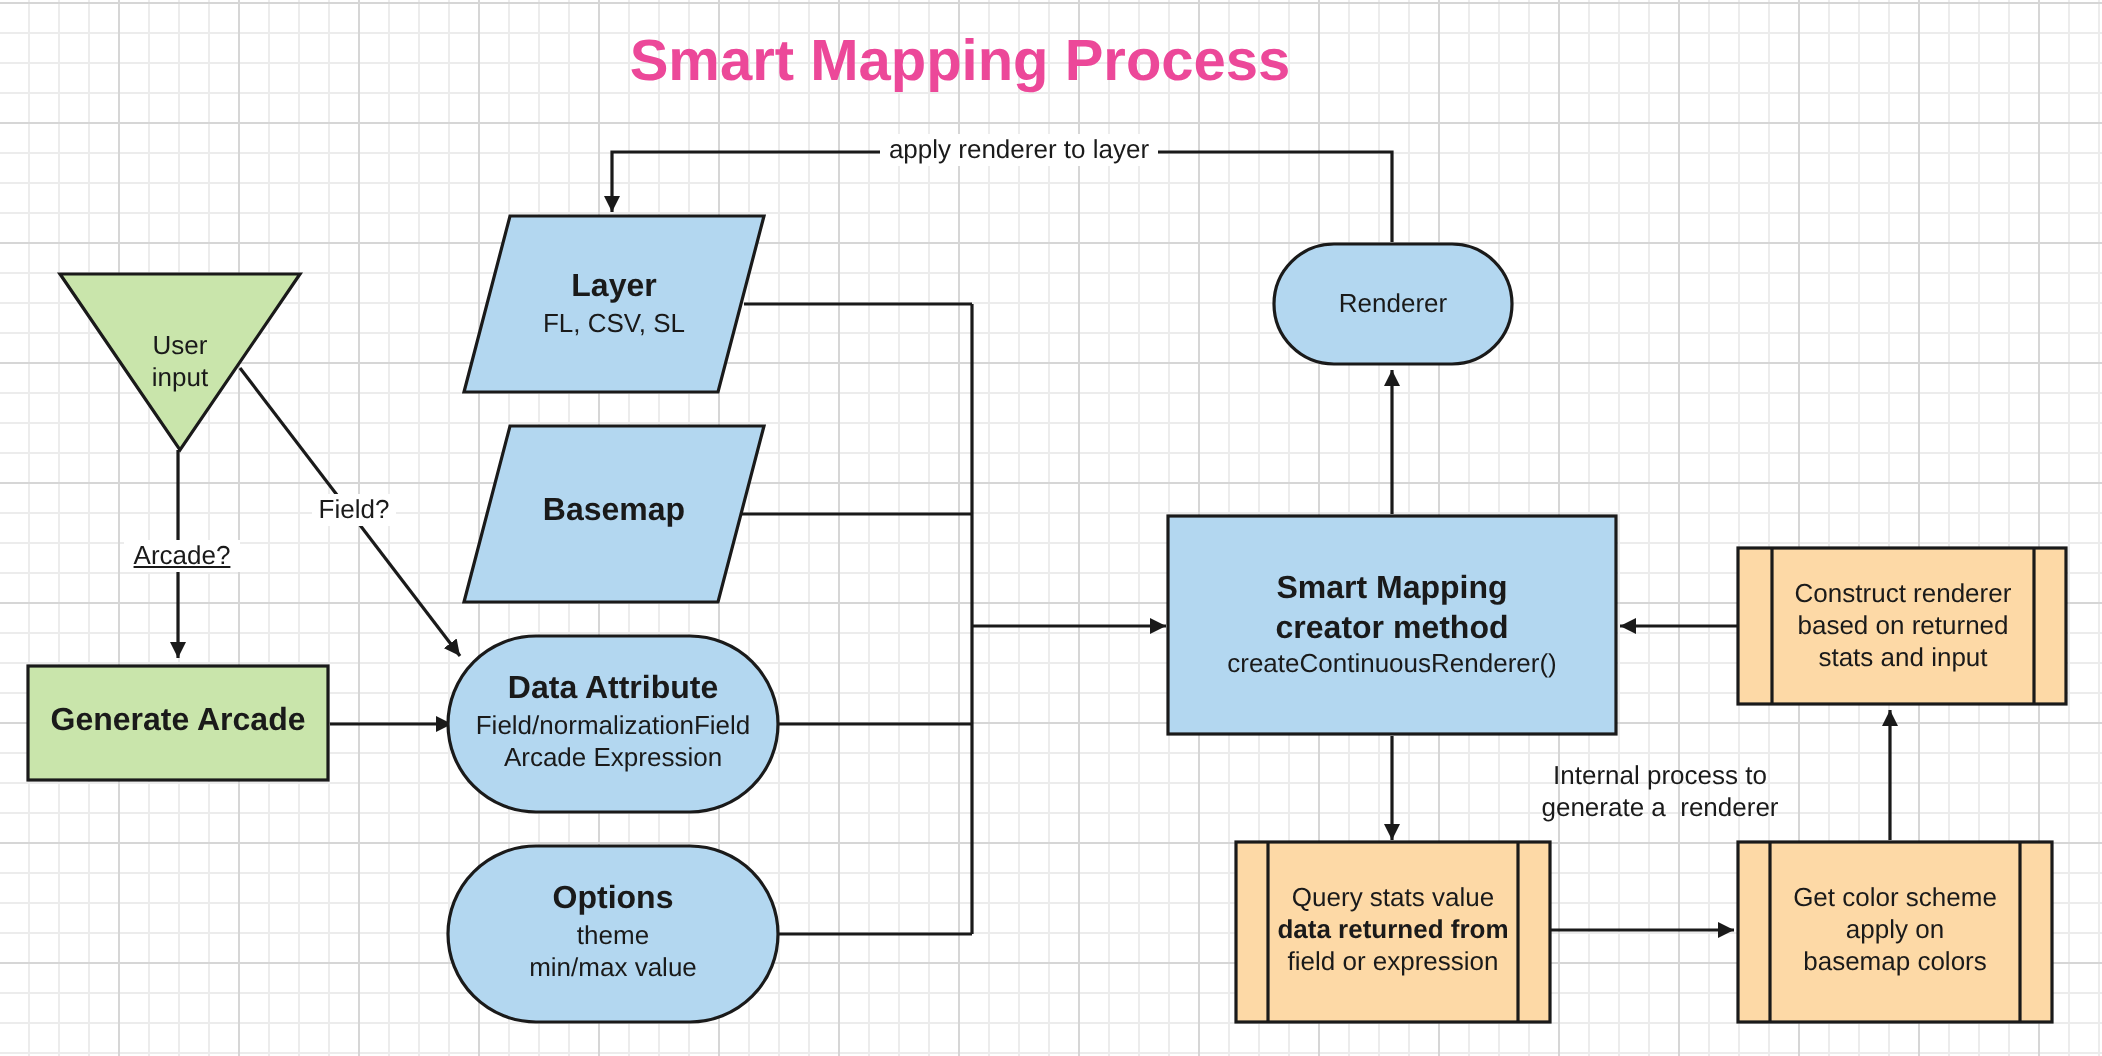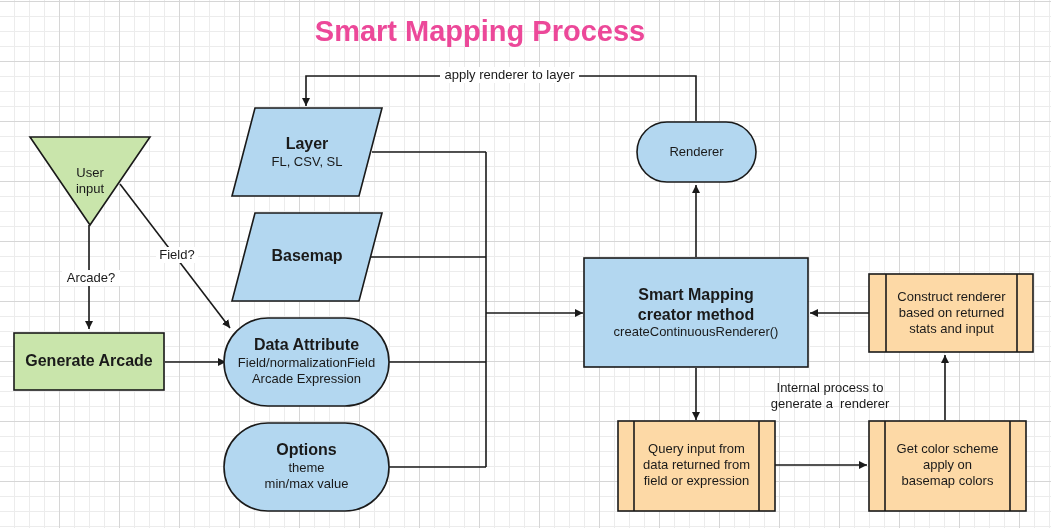--- a/index.html
+++ b/index.html
@@ -79,21 +79,21 @@
   </g>
 </svg>
 
 <div class="lbl title">Smart Mapping Process</div>
 
 <div class="lbl t13" style="left:60px; top:165px; width:60px;">
   <div style="white-space:pre-line;">User
 input</div>
 </div>
 
-<div class="lbl edge-lbl" style="left:62px; top:270px; width:56px;">Arcade?</div>
+<div class="lbl edge-lbl" style="left:62px; top:270px; width:56px;text-decoration:underline;">Arcade?</div>
 <div class="lbl edge-lbl" style="left:156px; top:247px; width:40px;">Field?</div>
 <div class="lbl edge-lbl" style="left:440px; top:67px; width:137px;">apply renderer to layer</div>
 
 <div class="lbl t16 bold" style="left:14px; top:351px; width:150px;">Generate Arcade</div>
 
 <div class="lbl t16 bold" style="left:232px; top:134px; width:150px;">Layer</div>
 <div class="lbl t13" style="left:232px; top:154px; width:150px;">FL, CSV, SL</div>
 
 <div class="lbl t16 bold" style="left:232px; top:246px; width:150px;">Basemap</div>
 
@@ -111,19 +111,19 @@
 <div class="lbl t16 bold" style="left:584px; top:305px; width:224px;">creator method</div>
 <div class="lbl t13" style="left:584px; top:324px; width:224px;">createContinuousRenderer()</div>
 
 <div class="lbl t13" style="left:886px; top:289px; width:131px;">Construct renderer</div>
 <div class="lbl t13" style="left:886px; top:305px; width:131px;">based on returned</div>
 <div class="lbl t13" style="left:886px; top:321px; width:131px;">stats and input</div>
 
 <div class="lbl t13" style="left:760px; top:380px; width:140px;">Internal process to</div>
 <div class="lbl t13" style="left:760px; top:396px; width:140px; white-space:pre;">generate a  renderer</div>
 
-<div class="lbl t13" style="left:634px; top:441px; width:125px;">Query input from</div>
-<div class="lbl t13" style="left:634px; top:457px; width:125px;">data returned from</div>
+<div class="lbl t13" style="left:634px; top:441px; width:125px;">Query stats value</div>
+<div class="lbl t13" style="left:634px; top:457px; width:125px;font-weight:bold;">data returned from</div>
 <div class="lbl t13" style="left:634px; top:473px; width:125px;">field or expression</div>
 
 <div class="lbl t13" style="left:885px; top:441px; width:125px;">Get color scheme</div>
 <div class="lbl t13" style="left:885px; top:457px; width:125px;">apply on</div>
 <div class="lbl t13" style="left:885px; top:473px; width:125px;">basemap colors</div>
 
 </body></html>

